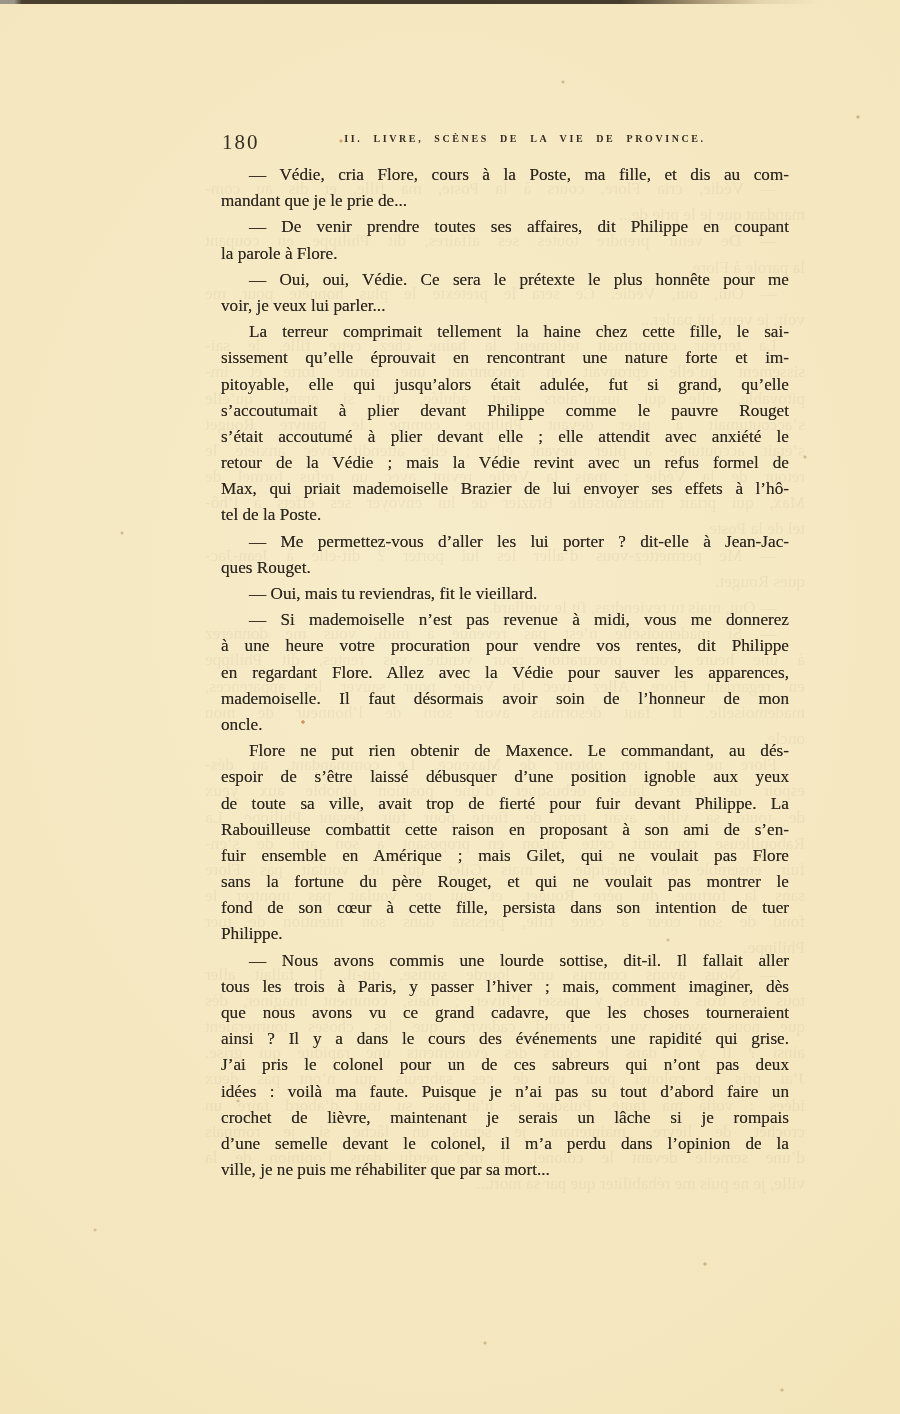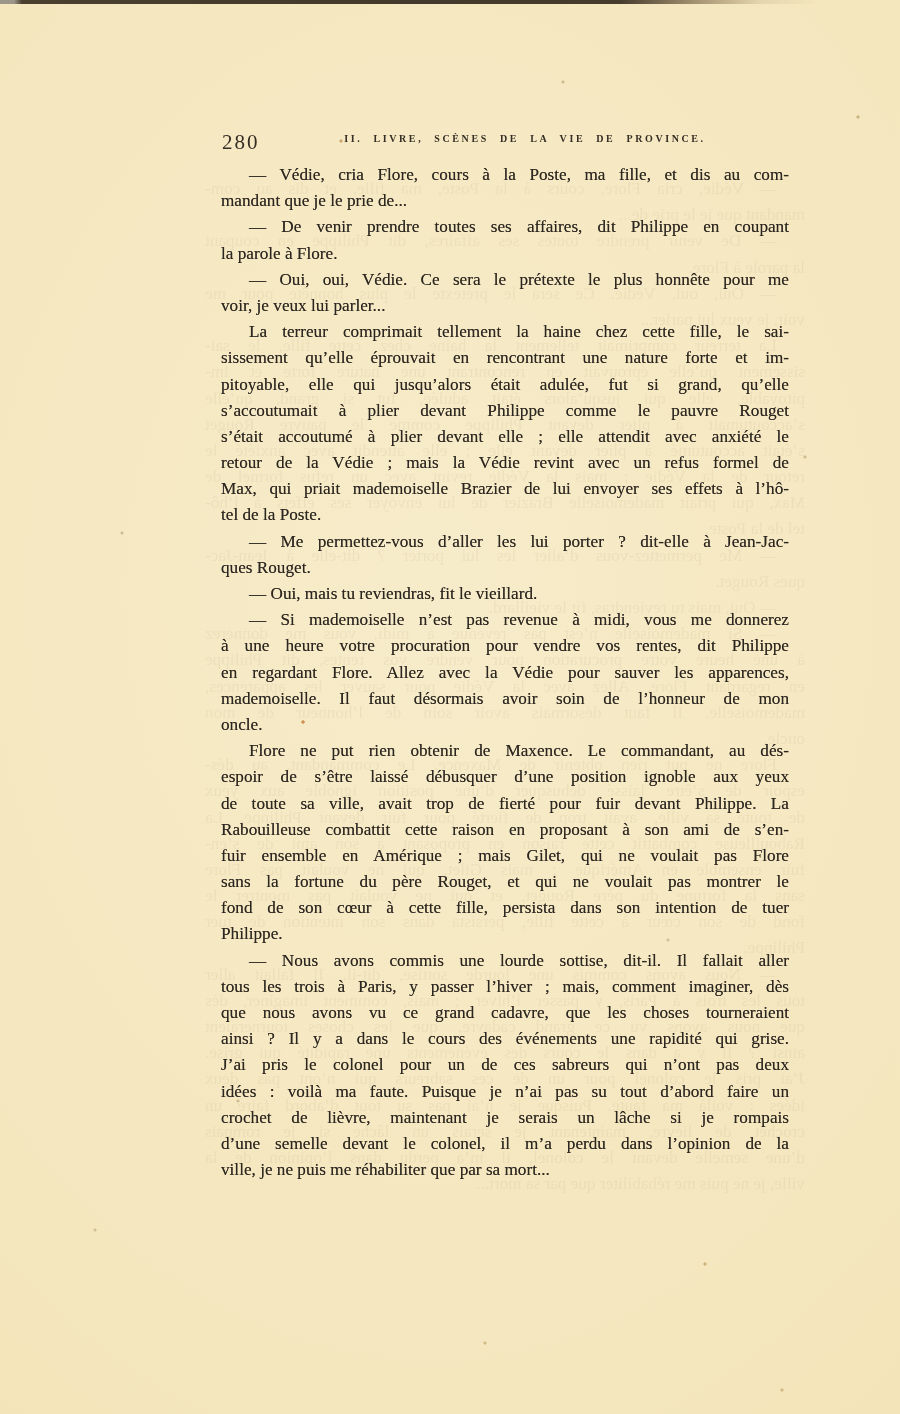--- a/index.html
+++ b/index.html
@@ -100,21 +100,21 @@
     <div class="line">que nous avons vu ce grand cadavre, que les choses tourneraient</div>
     <div class="line">ainsi ? Il y a dans le cours des événements une rapidité qui grise.</div>
     <div class="line">J’ai pris le colonel pour un de ces sabreurs qui n’ont pas deux</div>
     <div class="line">idées : voilà ma faute. Puisque je n’ai pas su tout d’abord faire un</div>
     <div class="line">crochet de lièvre, maintenant je serais un lâche si je rompais</div>
     <div class="line">d’une semelle devant le colonel, il m’a perdu dans l’opinion de la</div>
     <div class="line fin">ville, je ne puis me réhabiliter que par sa mort...</div>
   </div>
 
 <div class="header-row">
-  <span class="pagenum">280</span>
+  <span class="pagenum">180</span>
   <span class="running-header">II. LIVRE, SCÈNES DE LA VIE DE PROVINCE.</span>
 </div>
 
 <div id="text-block">
     <div class="line ind">— Védie, cria Flore, cours à la Poste, ma fille, et dis au com-</div>
     <div class="line fin">mandant que je le prie de...</div>
     <div class="line ind">— De venir prendre toutes ses affaires, dit Philippe en coupant</div>
     <div class="line fin">la parole à Flore.</div>
     <div class="line ind">— Oui, oui, Védie. Ce sera le prétexte le plus honnête pour me</div>
     <div class="line fin">voir, je veux lui parler...</div>

